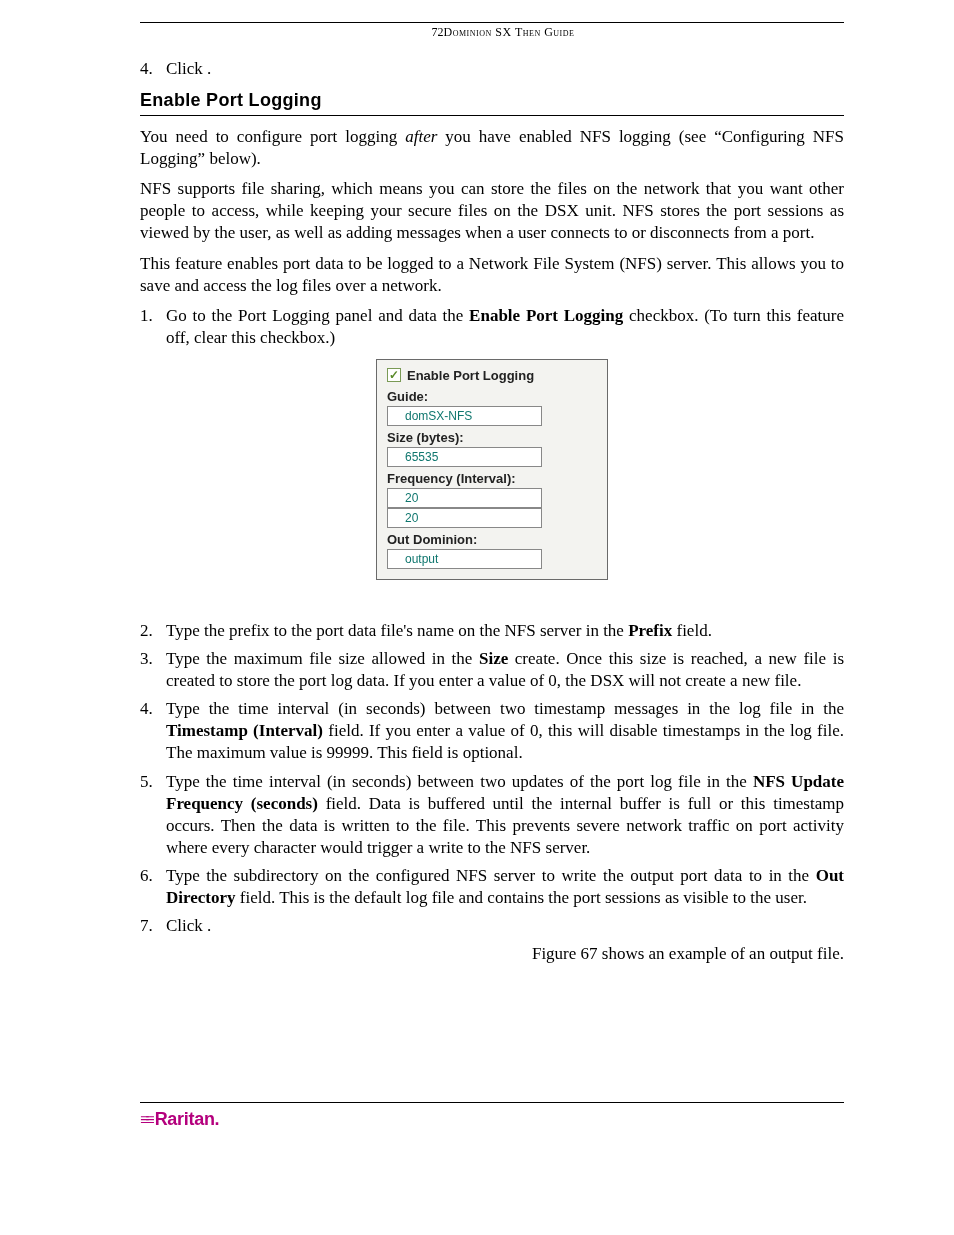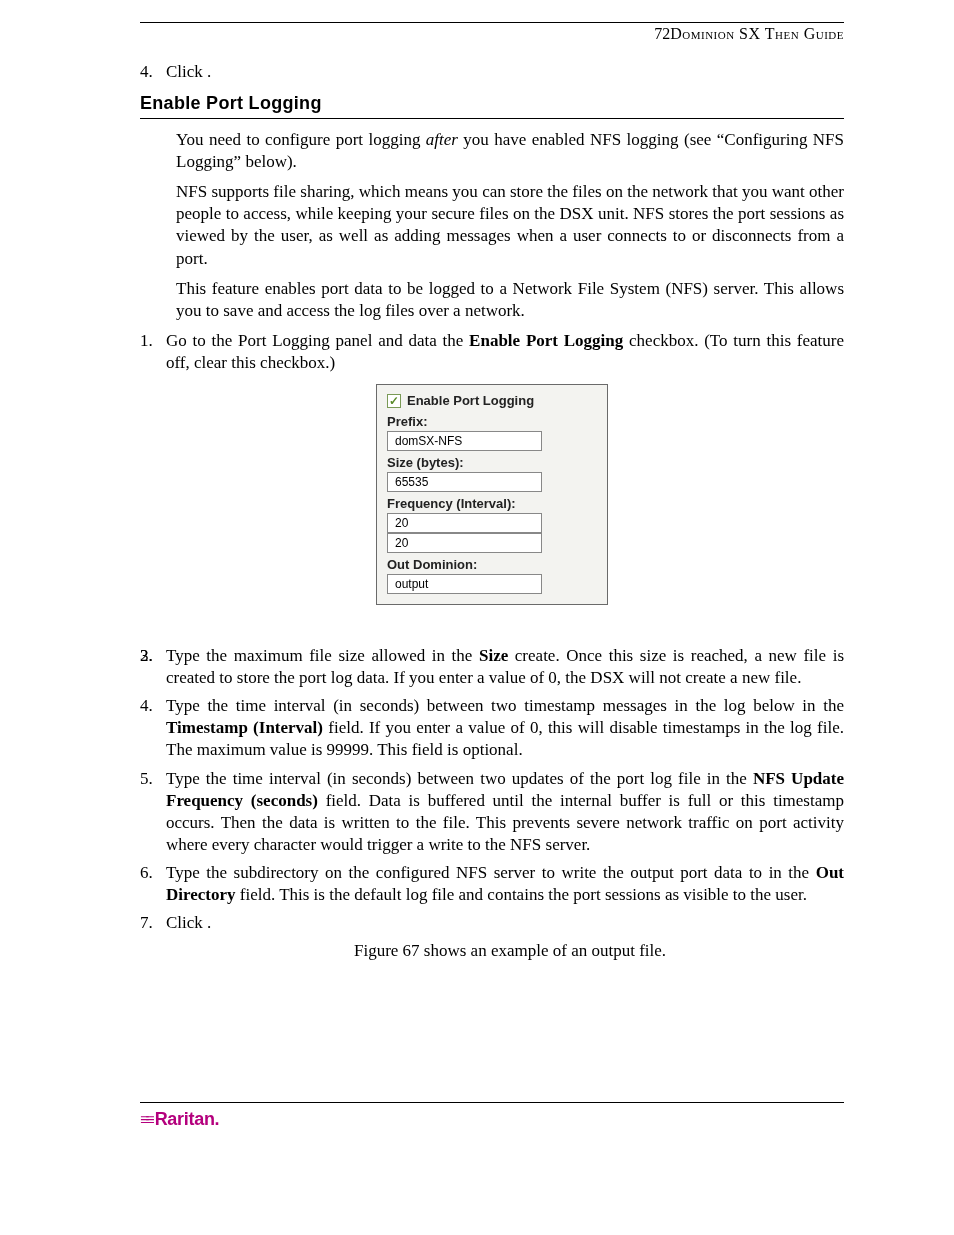--- a/index.html
+++ b/index.html
@@ -15,22 +15,22 @@
     padding: 22px 110px 20px 140px;
     min-height: 1170px;
     position: relative;
   }
   .top-rule {
     border-top: 1px solid #000;
     margin-bottom: 2px;
   }
   .header-row {
     display: flex;
-    justify-content: flex-end;
-    font-size: 16px;
+    justify-content: center;
+    font-size: 12px;
     margin-bottom: 18px;
     margin-left: 22px;
   }
   .header-row .left { }
   .header-row .right {
     font-variant: small-caps;
     letter-spacing: 0.5px;
   }
   ol.main-list {
     list-style: none;
@@ -54,21 +54,20 @@
     letter-spacing: 0.3px;
   }
   .h2-rule {
     border-top: 1px solid #000;
     margin-bottom: 10px;
   }
   p.body {
     text-align: justify;
     line-height: 1.3;
     margin-bottom: 8px;
-    margin-left: 36px;
   }
   .italic { font-style: italic; }
 
   
   .panel-wrap {
     display: flex;
     justify-content: center;
     margin: 10px 0 40px 0;
   }
   .panel {
@@ -106,22 +105,22 @@
     font-weight: bold;
     margin-top: 4px;
     margin-bottom: 2px;
   }
   .panel .inp {
     width: 155px;
     border: 1px solid #888;
     background: #fff;
     font-family: Tahoma, Arial, sans-serif;
     font-size: 12px;
-    padding: 2px 7px;
-    color: #000000;
+    padding: 2px 17px;
+    color: #0f766e;
   }
 
   
   .footer-rule-wrap {
     position: absolute;
     left: 140px;
     right: 110px;
     bottom: 40px;
   }
   .footer-rule {
@@ -177,59 +176,60 @@
       <span><span>Go to the Port Logging panel and data the </span><b>Enable Port Logging</b><span> checkbox. (To turn this feature off, clear this checkbox.)</span></span>
     </li>
   </ol>
 
   <div class="panel-wrap">
     <div class="panel">
       <div class="cb-row">
         <span class="cb"></span>
         <span>Enable Port Logging</span>
       </div>
-      <div class="lbl">Prefix:</div>
+      <div class="lbl">Guide:</div>
       <input class="inp" value="domSX-NFS" style="">
       <div class="lbl">Size (bytes):</div>
       <input class="inp" value="65535" style="">
       <div class="lbl">Frequency (Interval):</div>
       <input class="inp" value="20" style="">
       <input class="inp" value="20" style="">
       <div class="lbl">Out Dominion:</div>
       <input class="inp" value="output" style="">
     </div>
   </div>
 
   <ol class="main-list">
     <li>
       <span class="num">2.</span>
+      <span><span>Type the prefix to the port data file's name on the NFS server in the </span><b>Prefix</b><span> field.</span></span>
     </li>
     <li>
       <span class="num">3.</span>
       <span><span>Type the maximum file size allowed in the </span><b>Size</b><span> create. Once this size is reached, a new file is created to store the port log data. If you enter a value of 0, the DSX will not create a new file.</span></span>
     </li>
     <li>
       <span class="num">4.</span>
-      <span><span>Type the time interval (in seconds) between two timestamp messages in the log below in the </span><b>Timestamp (Interval)</b><span> field. If you enter a value of 0, this will disable timestamps in the log file. The maximum value is 99999. This field is optional.</span></span>
+      <span><span>Type the time interval (in seconds) between two timestamp messages in the log file in the </span><b>Timestamp (Interval)</b><span> field. If you enter a value of 0, this will disable timestamps in the log file. The maximum value is 99999. This field is optional.</span></span>
     </li>
     <li>
       <span class="num">5.</span>
       <span><span>Type the time interval (in seconds) between two updates of the port log file in the </span><b>NFS Update Frequency (seconds)</b><span> field. Data is buffered until the internal buffer is full or this timestamp occurs. Then the data is written to the file. This prevents severe network traffic on port activity where every character would trigger a write to the NFS server.</span></span>
     </li>
     <li>
       <span class="num">6.</span>
       <span><span>Type the subdirectory on the configured NFS server to write the output port data to in the </span><b>Out Directory</b><span> field. This is the default log file and contains the port sessions as visible to the user.</span></span>
     </li>
     <li>
       <span class="num">7.</span>
       <span>Click      .</span>
     </li>
   </ol>
 
-  <p class="body" style="text-align:center;">Figure 67 shows an example of an output file.</p>
+  <p class="body" style="text-align:right;">Figure 67 shows an example of an output file.</p>
 
   <div class="footer-rule-wrap">
     <div class="footer-rule"></div>
     <span class="logo">
       <span class="glyph">≡≡</span>
       <span>Raritan</span>
         <span class="dot">.</span>
     </span>
   </div>
 </div>

